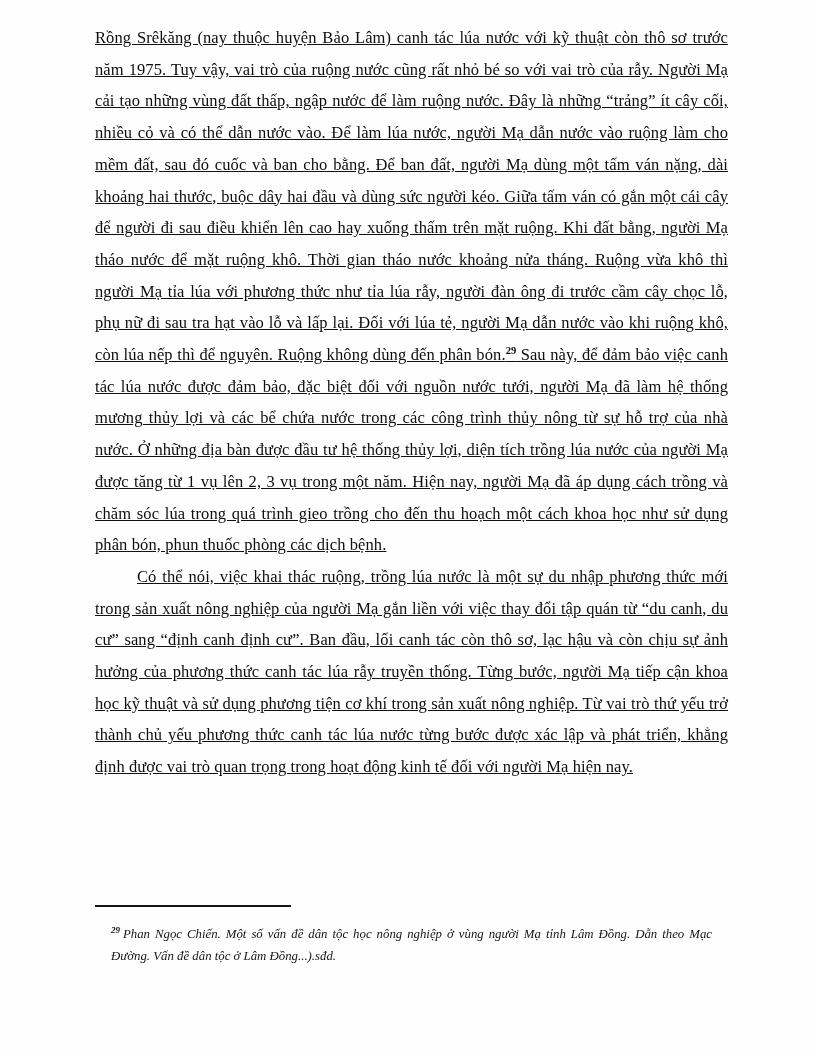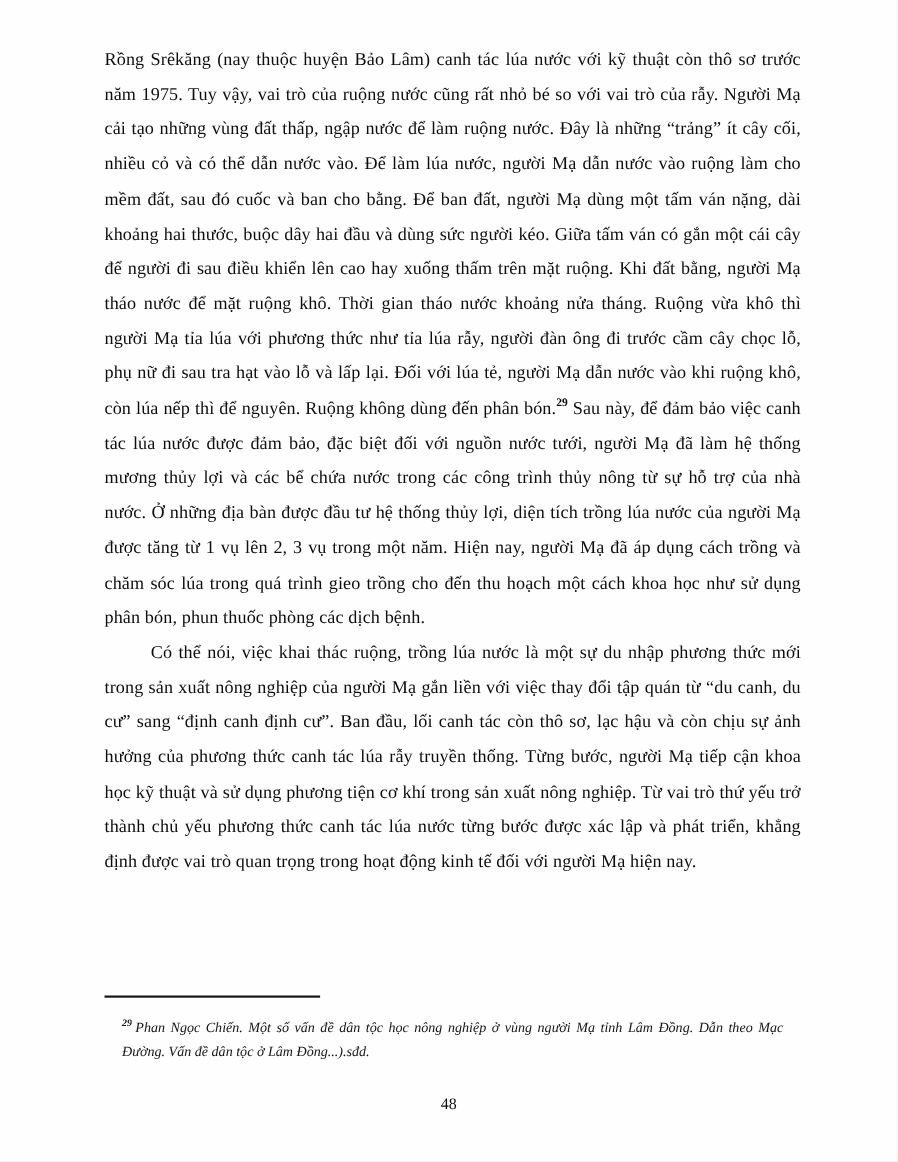--- a/index.html
+++ b/index.html
@@ -13,22 +13,23 @@
     height: 1056px;
     margin: 0 auto;
     background: #fefefe;
     color: #111;
     font-family: "Liberation Serif", "DejaVu Serif", serif;
     overflow: hidden;
   }
   .text-block {
     position: absolute;
     left: 95px;
-    top: 38px;
+    top: 22px;
     width: 633px;
+    text-decoration: underline;
   }
   .text-block p {
     margin: 0;
     font-size: 16.5px;
     line-height: 31.7px;
     text-align: justify;
     color: #0d0d0d;
     letter-spacing: 0.1px;
   }
   .text-block p.indented {
@@ -86,15 +87,14 @@
   <div class="text-block">
     <p><span>Rồng Srêkăng (nay thuộc huyện Bảo Lâm) canh tác lúa nước với kỹ thuật còn thô sơ trước năm 1975. Tuy vậy, vai trò của ruộng nước cũng rất nhỏ bé so với vai trò của rẫy. Người Mạ cải tạo những vùng đất thấp, ngập nước để làm ruộng nước. Đây là những “trảng” ít cây cối, nhiều cỏ và có thể dẫn nước vào. Để làm lúa nước, người Mạ dẫn nước vào ruộng làm cho mềm đất, sau đó cuốc và ban cho bằng. Để ban đất, người Mạ dùng một tấm ván nặng, dài khoảng hai thước, buộc dây hai đầu và dùng sức người kéo. Giữa tấm ván có gắn một cái cây để người đi sau điều khiển lên cao hay xuống thấm trên mặt ruộng. Khi đất bằng, người Mạ tháo nước để mặt ruộng khô. Thời gian tháo nước khoảng nửa tháng. Ruộng vừa khô thì người Mạ tỉa lúa với phương thức như tỉa lúa rẫy, người đàn ông đi trước cầm cây chọc lỗ, phụ nữ đi sau tra hạt vào lỗ và lấp lại. Đối với lúa tẻ, người Mạ dẫn nước vào khi ruộng khô, còn lúa nếp thì để nguyên. Ruộng không dùng đến phân bón.</span><sup class="body-ref">29</sup><span> Sau này, để đảm bảo việc canh tác lúa nước được đảm bảo, đặc biệt đối với nguồn nước tưới, người Mạ đã làm hệ thống mương thủy lợi và các bể chứa nước trong các công trình thủy nông từ sự hỗ trợ của nhà nước. Ở những địa bàn được đầu tư hệ thống thủy lợi, diện tích trồng lúa nước của người Mạ được tăng từ 1 vụ lên 2, 3 vụ trong một năm. Hiện nay, người Mạ đã áp dụng cách trồng và chăm sóc lúa trong quá trình gieo trồng cho đến thu hoạch một cách khoa học như sử dụng phân bón, phun thuốc phòng các dịch bệnh.</span></p>
     <p class="indented">Có thể nói, việc khai thác ruộng, trồng lúa nước là một sự du nhập phương thức mới trong sản xuất nông nghiệp của người Mạ gắn liền với việc thay đổi tập quán từ “du canh, du cư” sang “định canh định cư”. Ban đầu, lối canh tác còn thô sơ, lạc hậu và còn chịu sự ảnh hưởng của phương thức canh tác lúa rẫy truyền thống. Từng bước, người Mạ tiếp cận khoa học kỹ thuật và sử dụng phương tiện cơ khí trong sản xuất nông nghiệp. Từ vai trò thứ yếu trở thành chủ yếu phương thức canh tác lúa nước từng bước được xác lập và phát triển, khẳng định được vai trò quan trọng trong hoạt động kinh tế đối với người Mạ hiện nay.</p>
   </div>
 
   <div class="footnote-block">
     <div class="footnote-rule"></div>
     <p class="footnote-text"><sup>29</sup><span>Phan Ngọc Chiến. Một số vấn đề dân tộc học nông nghiệp ở vùng người Mạ tỉnh Lâm Đồng. Dẫn theo Mạc Đường. Vấn đề dân tộc ở Lâm Đồng...).sđd.</span></p>
   </div>
 
-  <div class="page-number">48</div>
 
 </div>
 
 </body></html>

